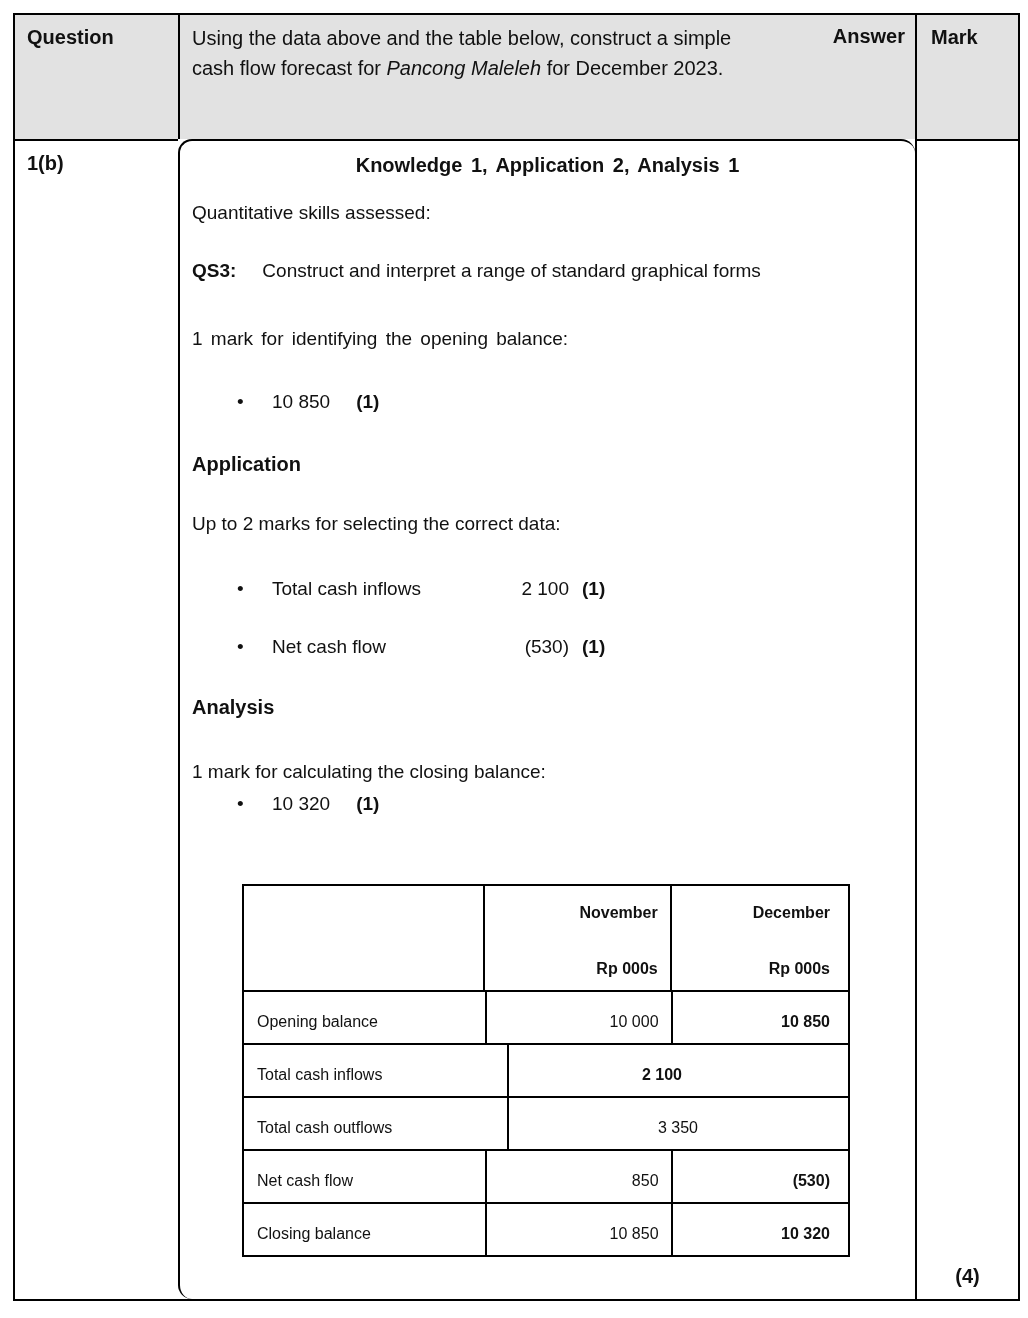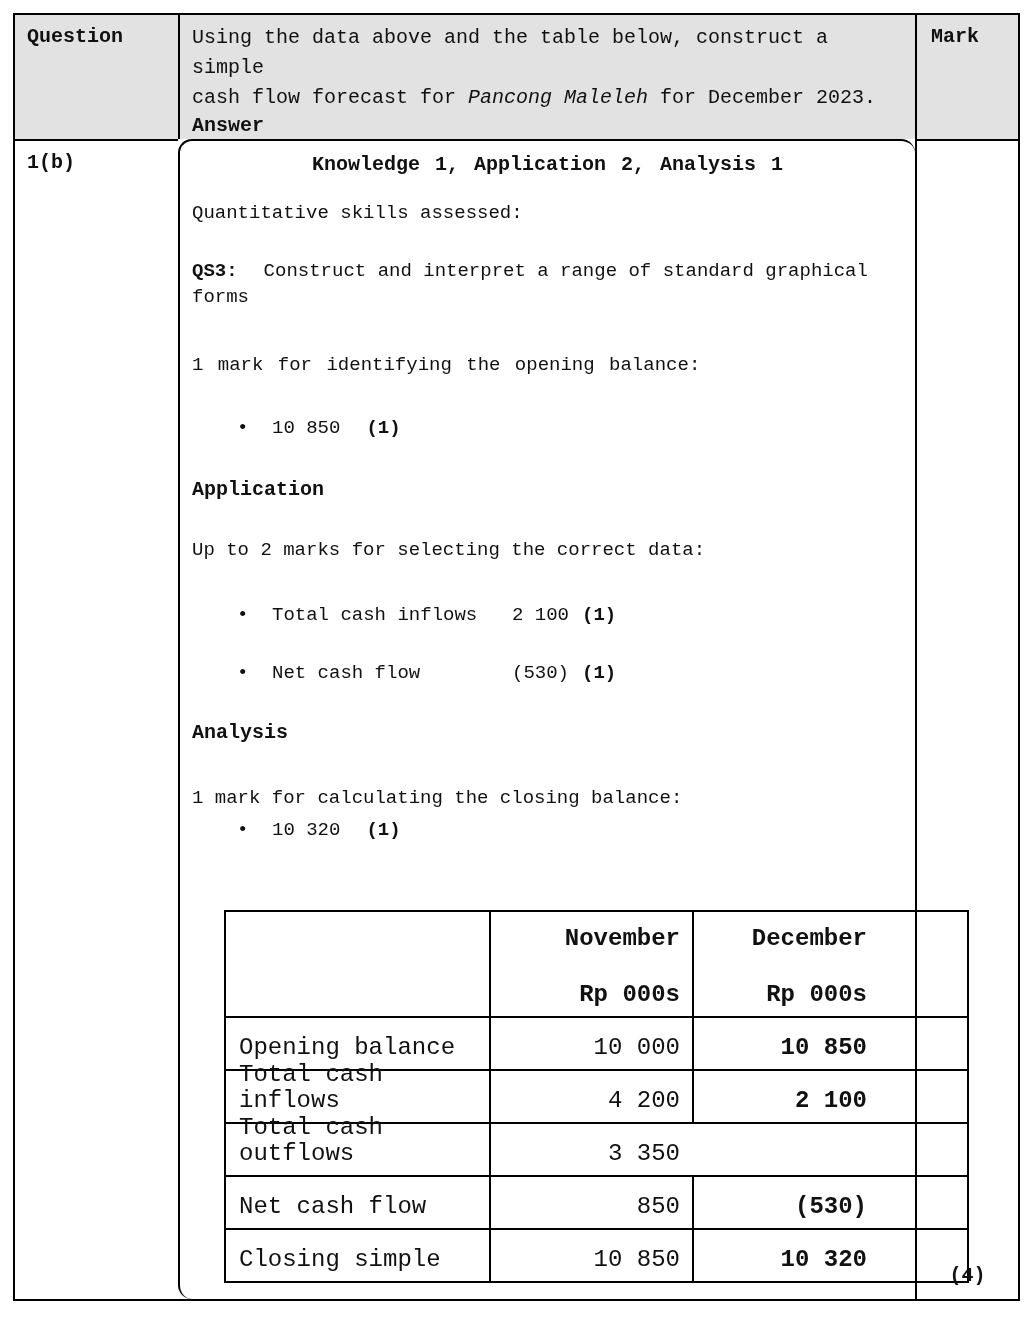--- a/index.html
+++ b/index.html
@@ -9,29 +9,28 @@
     background:#fff; overflow:hidden;
     font-family:"Liberation Sans", sans-serif;
     color:#111; font-size:19px; line-height:26px;
   }
   .outer {
     position:absolute; left:13px; top:13px;
     display:grid;
     grid-template-columns:163px 737px 103px;
     grid-template-rows:124px 1160px;
     border:2px solid #000;
-    font-family:Liberation Mono, monospace;
   }
   .cell { overflow:visible; }
   .col2, .col3 { border-left:2px solid #000; }
   .row2 { border-top:2px solid #000; }
   .head-bg { background:var(--header-bg, #e2e2e2); }
 
   .c-qhead { padding:9px 6px 0 12px; font-weight:bold; font-size:20px; }
-  .c-bodyhead { display:flex; flex-direction:column; justify-content:space-between; padding:8px 10px 8px 12px; }
+  .c-bodyhead { display:flex; justify-content:space-between; padding:8px 10px 8px 12px; }
   .question-text { font-size:20px; line-height:30px; }
   .answer-label { font-weight:bold; font-size:20px; }
   .c-markhead { padding:9px 0 0 14px; font-weight:bold; font-size:20px; }
 
   .c-qnum { padding:9px 6px 0 12px; font-weight:bold; font-size:20px; }
   .c-content { display:flow-root; padding:0 12px;border-radius:14px; }
   .c-mark { position:relative; }
   .total-mark { position:absolute; bottom:10px; left:0; right:0; text-align:center; font-weight:bold; font-size:20px; }
 
   .ao-heading { margin-top:11px; text-align:center; font-weight:bold; font-size:20px; }
@@ -40,21 +39,21 @@
   .sec-heading { font-weight:bold; font-size:20px; }
   .qs-text { margin-left:26px; }
 
   .bullet { display:flex; align-items:baseline; padding-left:45px; }
   .bullet .dot { width:35px; }
   .bullet .bmark { font-weight:bold; margin-left:26px; }
   .bullet .blabel { width:235px; }
   .bullet .bvalue { width:62px; text-align:right; }
   .bullet .bmark2 { font-weight:bold; margin-left:13px; }
 
-  .cftable { margin-top:67px; margin-left:32px; width:745px; border:2px solid #000; font-size:24px; }
+  .cftable { margin-top:67px; margin-left:50px; width:608px; border:2px solid #000; font-size:16px; }
   .cf-row { display:flex; height:53px; }
   .cf-row + .cf-row { border-top:2px solid #000; }
   .cf-head { height:104px; }
   .cf-label-col { width:263px; }
   .cf-num-col { width:203px; }
   .cf-dec-col { width:193px; }
   .cf-num-col, .cf-dec-col { border-left:2px solid #000; }
   .cf-headcell { display:flex; flex-direction:column; justify-content:space-between; align-items:flex-end; padding:14px 12px 8px; font-weight:bold; }
   .cf-headcell.cf-dec-col { padding-right:18px; }
   .cf-cell-label { display:flex; align-items:flex-end; padding:0 0 8px 13px; }
@@ -137,34 +136,33 @@
           </div>
         </div>
 
         <div class="cf-row">
           <div class="cf-cell-label cf-label-col">Opening balance</div>
           <div class="cf-cell-num cf-num-col">10 000</div>
           <div class="cf-cell-num cf-dec-col bold">10 850</div>
         </div>
         <div class="cf-row">
           <div class="cf-cell-label cf-label-col">Total cash inflows</div>
-          <div class="cf-cell-num cf-num-col">4 200</div>
           <div class="cf-cell-num cf-dec-col bold">2 100</div>
         </div>
         <div class="cf-row">
           <div class="cf-cell-label cf-label-col">Total cash outflows</div>
           <div class="cf-cell-num cf-num-col">3 350</div>
         </div>
         <div class="cf-row">
           <div class="cf-cell-label cf-label-col">Net cash flow</div>
           <div class="cf-cell-num cf-num-col">850</div>
           <div class="cf-cell-num cf-dec-col bold">(530)</div>
         </div>
         <div class="cf-row">
-          <div class="cf-cell-label cf-label-col">Closing simple</div>
+          <div class="cf-cell-label cf-label-col">Closing balance</div>
           <div class="cf-cell-num cf-num-col">10 850</div>
           <div class="cf-cell-num cf-dec-col bold">10 320</div>
         </div>
       </div>
     </div>
 
     <div class="cell row2 col3 c-mark">
       <div class="total-mark">(4)</div>
     </div>
 

